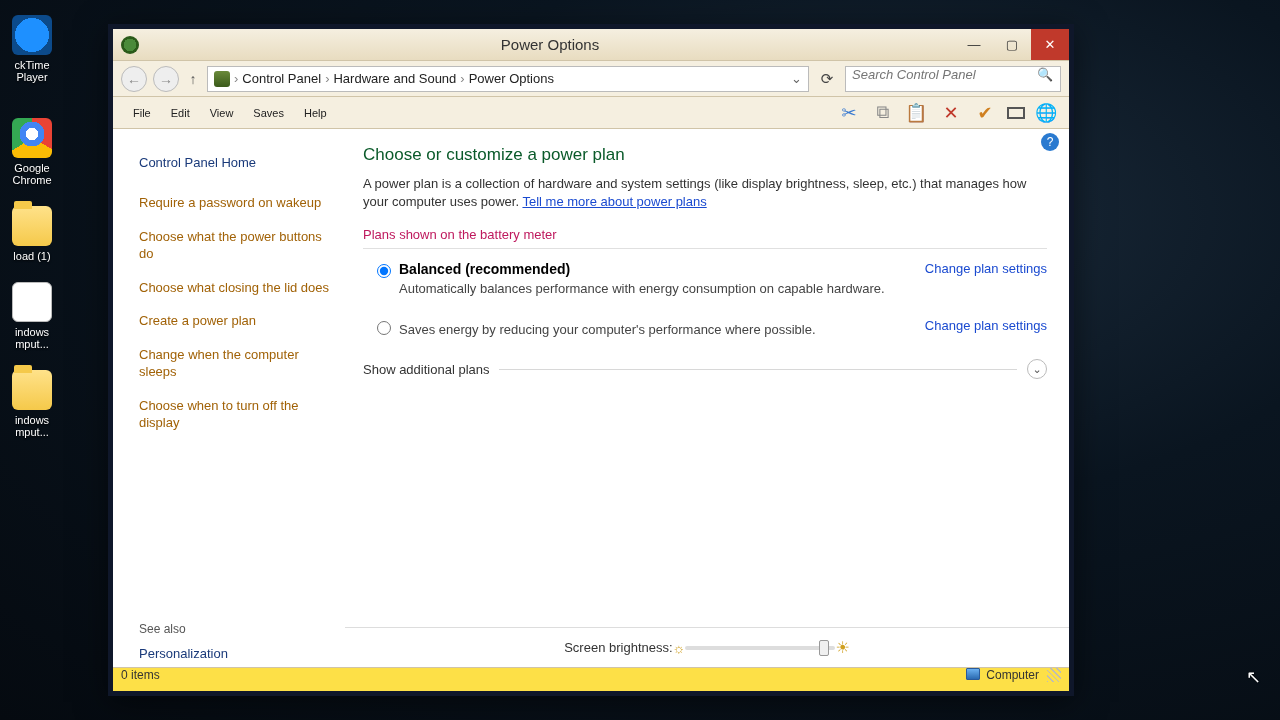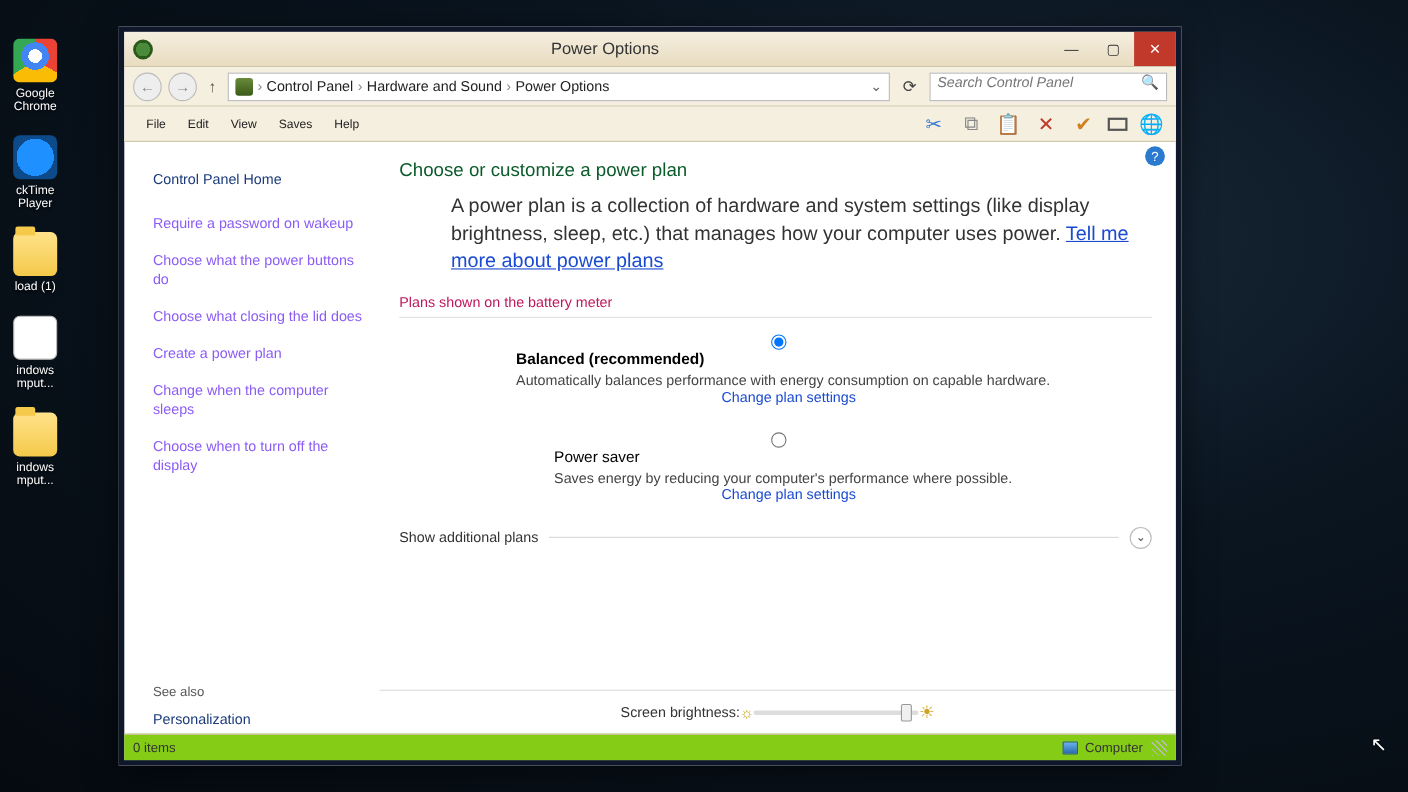--- a/index.html
+++ b/index.html
@@ -53,66 +53,66 @@
   .searchbox .sicon{color:#666;font-size:13px;}
 
   .menubar{height:32px;background:#f5efe0;border-bottom:1px solid #d0c4a8;display:flex;align-items:center;padding:0 10px;}
   .menubar .mitem{padding:4px 10px;font-size:11px;color:#222;cursor:pointer;}
   .toolbar-right{margin-left:auto;display:flex;gap:10px;align-items:center;}
   .ticon{width:24px;height:24px;display:flex;align-items:center;justify-content:center;font-size:18px;cursor:pointer;}
 
   .body{display:flex;height:calc(100% - 32px - 36px - 32px - 24px);}
   .sidebar{width:232px;padding:26px 14px 8px 26px;font-size:13px;overflow:hidden;}
   .sidebar .home{color:#1a3a7a;margin-bottom:24px;cursor:pointer;}
-  .sidebar .slink{color:#8b5cf6;margin:8px 0 16px 0;cursor:pointer;line-height:1.35;position:relative;}
+  .sidebar .slink{color:#a16207;margin:8px 0 16px 0;cursor:pointer;line-height:1.35;position:relative;}
   .sidebar .seealso{margin-top:190px;color:#555;font-size:12px;}
   .sidebar .slink2{color:#1a3a7a;margin:10px 0;cursor:pointer;}
 
   .main{flex:1;padding:10px 22px 0 18px;position:relative;}
   .helpicon{position:absolute;right:10px;top:4px;width:18px;height:18px;border-radius:50%;background:#2a7ad0;color:#fff;font-size:12px;display:flex;align-items:center;justify-content:center;cursor:pointer;}
   h1.page-title{color:#0a5a2a;font-size:17px;font-weight:normal;margin:6px 0 10px;}
-  .desc{font-size:18px;color:#333;line-height:1.4;margin-bottom:16px;margin-left:47px;}
+  .desc{font-size:13px;color:#333;line-height:1.4;margin-bottom:16px;}
   .desc a{color:#1a4ad0;text-decoration:underline;cursor:pointer;}
   .section-label{font-size:13px;color:#be185d;margin-bottom:6px;}
   .plan-group{border-top:1px solid #e0e0e0;padding-top:4px;margin-bottom:4px;}
-  .plan{display:flex;align-items:center;padding:8px 0 14px 14px;flex-direction:column;}
+  .plan{display:flex;align-items:flex-start;padding:8px 0 14px 14px;}
   .plan input[type=radio]{margin:3px 8px 0 0;width:14px;height:14px;}
   .plan .pbody{flex:1;}
   .plan .pname{font-size:14px;color:#000;}
   .plan.selected .pname{font-weight:600;}
   .plan .pdesc{font-size:13px;color:#444;margin-top:4px;}
   .plan .chg{color:#1a4ad0;font-size:13px;cursor:pointer;white-space:nowrap;margin-left:10px;}
   .expander{display:flex;align-items:center;font-size:13px;color:#333;margin-top:8px;cursor:pointer;}
   .expander .line{flex:1;height:1px;background:#d8d8d8;margin:0 10px;}
   .expander .chev{width:20px;height:20px;border:1px solid #bbb;border-radius:50%;display:flex;align-items:center;justify-content:center;font-size:11px;color:#555;}
 
   .brightness-bar{position:absolute;left:0;right:0;bottom:0;height:40px;border-top:1px solid #ddd;display:flex;align-items:center;justify-content:center;font-size:13px;color:#333;margin-top:31px;}
   .brightness-bar .track{width:150px;height:4px;background:#ddd;position:relative;border-radius:2px;}
   .brightness-bar .thumb{position:absolute;right:6px;top:-6px;width:10px;height:16px;background:#f0f0f0;border:1px solid #999;border-radius:2px;cursor:pointer;}
   .sun{color:#d0a020;font-size:14px;}
 
-  .statusbar{height:24px;border-top:1px solid #d0c4a8;background:#84cc16;display:flex;align-items:center;padding:0 8px;font-size:12px;color:#333;}
+  .statusbar{height:24px;border-top:1px solid #d0c4a8;background:#fde047;display:flex;padding:0 8px;font-size:12px;color:#333;}
   .statusbar .sp{flex:1;}
   .statusbar .comp-icon{width:14px;height:12px;background:linear-gradient(#6ab0f0,#2a6ab0);border:1px solid #2a5a9a;margin-right:6px;border-radius:1px;}
   .statusbar .grip{width:14px;height:14px;background:repeating-linear-gradient(45deg,#bbb 0 1px,transparent 1px 4px);margin-left:8px;}
 
   
   .cursor{position:absolute;left:1246px;top:666px;font-size:18px;color:#fff;text-shadow:0 0 2px #000;}
 </style>
 </head>
 <body>
 
 <div class="desktop-icons">
+  <div class="d-icon">
+    <div class="ico ico-qt"></div>
+    <div>ckTime Player</div>
+  </div>
   <div class="d-icon" style="margin-top:35px">
     <div class="ico ico-chrome"></div>
     <div>Google Chrome</div>
-  </div>
-  <div class="d-icon">
-    <div class="ico ico-qt"></div>
-    <div>ckTime Player</div>
   </div>
   <div class="d-icon">
     <div class="ico ico-folder"></div>
     <div>load (1)</div>
   </div>
   <div class="d-icon">
     <div class="ico ico-doc"></div>
     <div>indows mput...</div>
   </div>
   <div class="d-icon">
@@ -198,21 +198,20 @@
           <input type="radio" checked="" style="">
           <div class="pbody">
             <div class="pname">Balanced (recommended)</div>
             <div class="pdesc">Automatically balances performance with energy consumption on capable hardware.</div>
           </div>
           <a class="chg">Change plan settings</a>
         </div>
         <div class="plan">
           <input type="radio" style="">
           <div class="pbody">
-            <div class="pname">Power saver</div>
             <div class="pdesc">Saves energy by reducing your computer's performance where possible.</div>
           </div>
           <a class="chg">Change plan settings</a>
         </div>
       </div>
       <div class="expander">
         <span>Show additional plans</span>
         <div class="line"></div>
         <div class="chev">⌄</div>
       </div>

